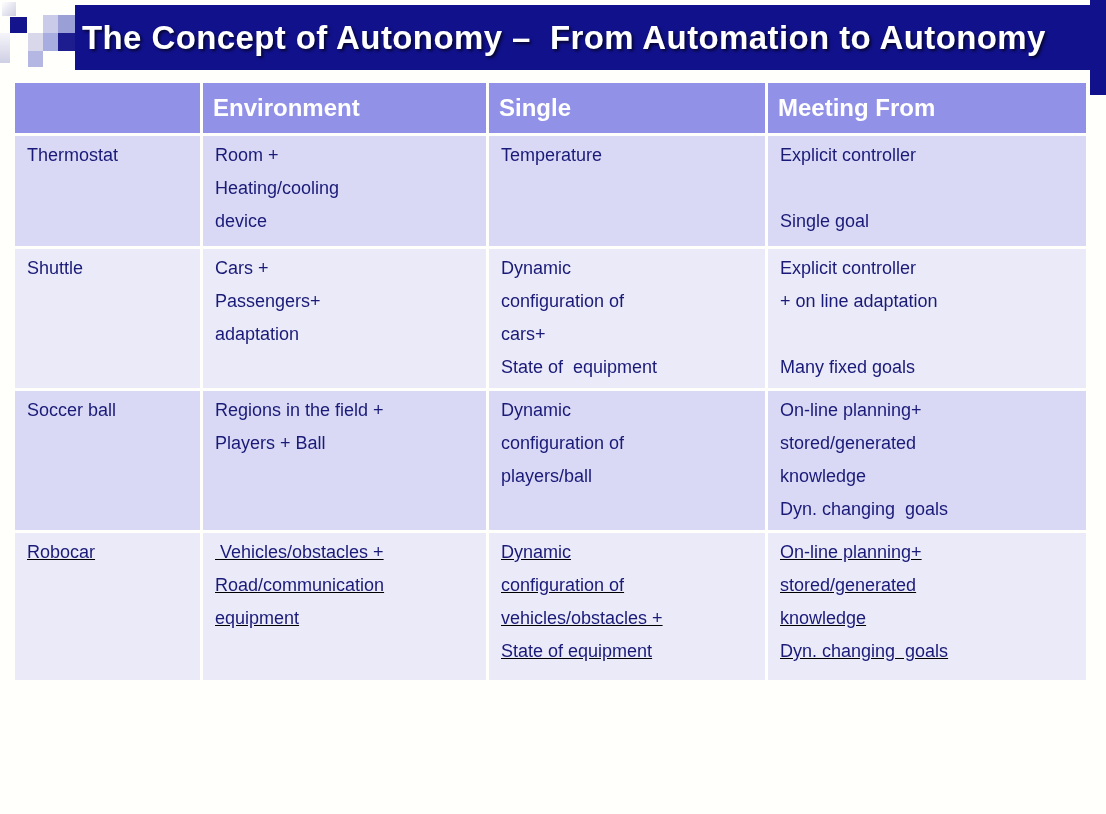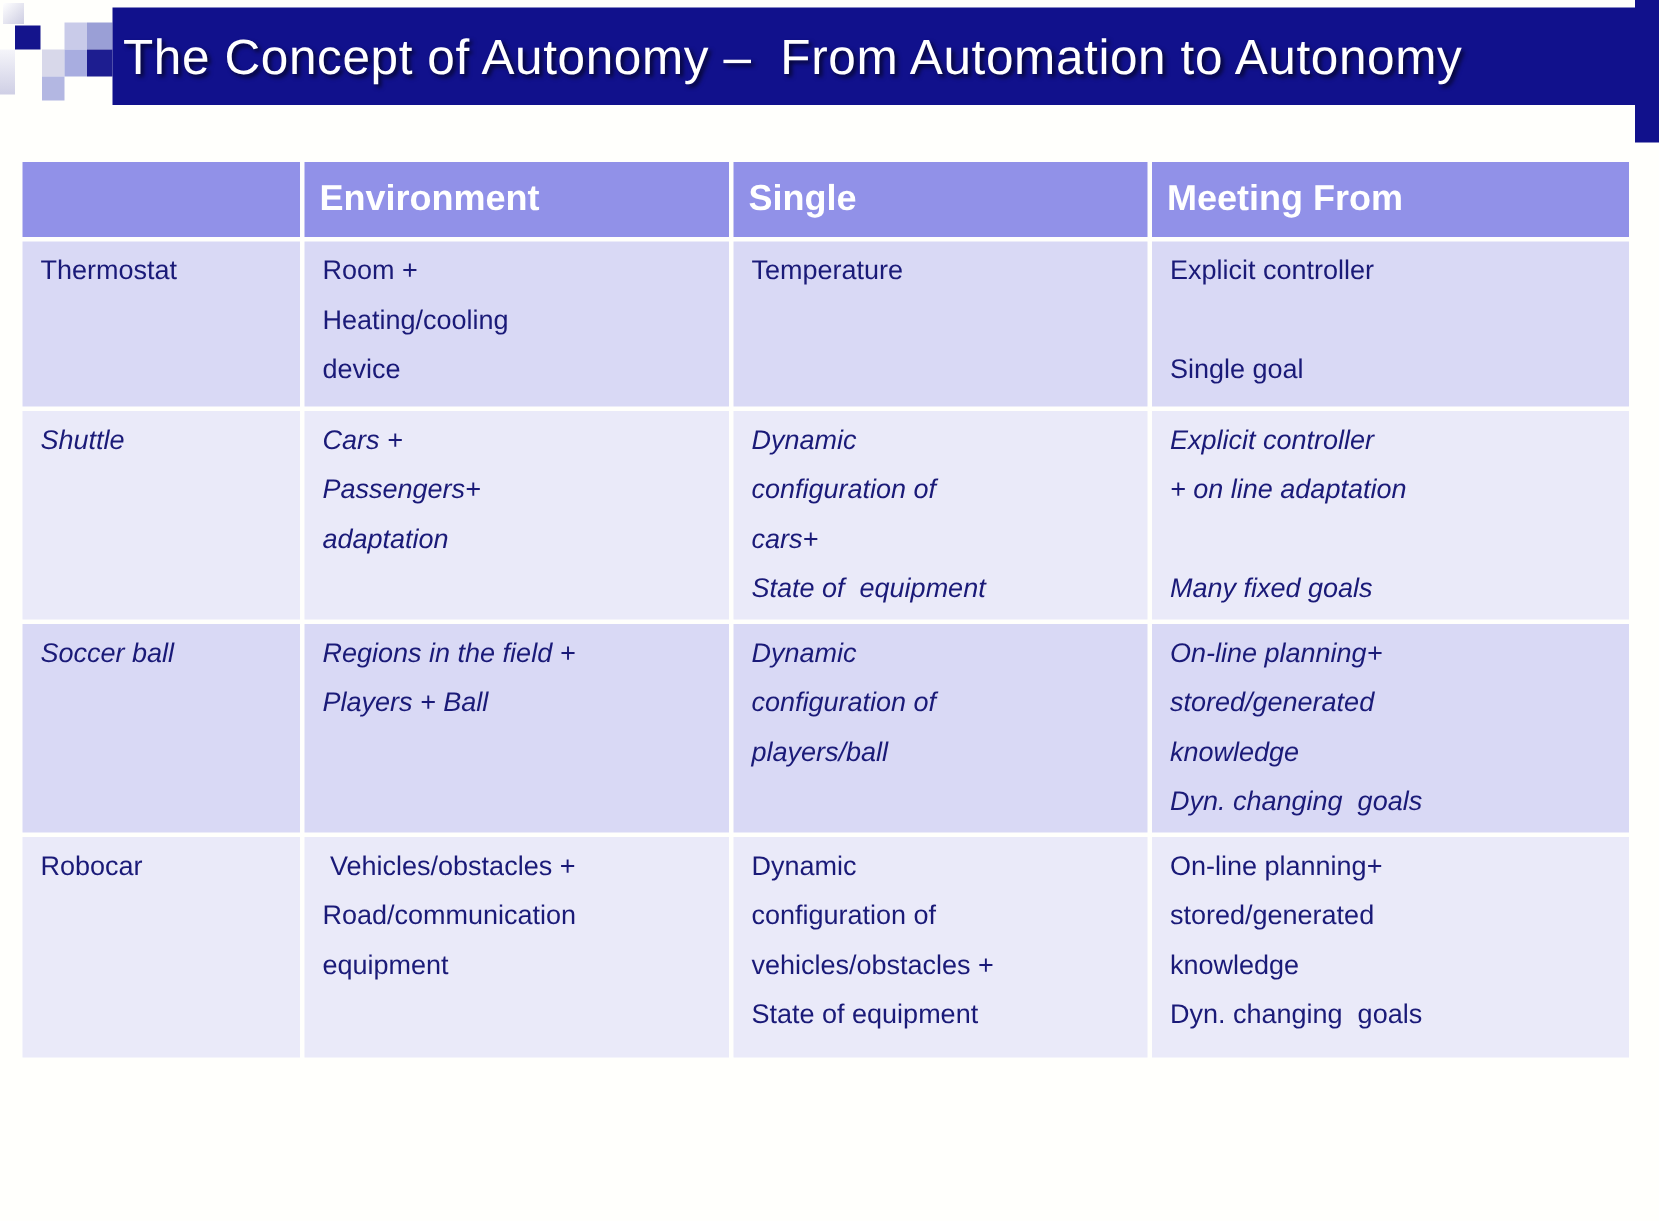--- a/index.html
+++ b/index.html
@@ -31,49 +31,49 @@
   .sq8{left:58px;top:33px;width:17px;height:18px;background:#1d1d90;}
   .sq9{left:28px;top:51px;width:15px;height:16px;background:#b3b7e2;}
 
   .title-bar{
     position:absolute;left:75px;top:5px;width:1031px;height:65px;
     background:var(--navy);
     display:flex;align-items:center;
   }
   .title-bar h1{
     margin:0;padding-left:7px;
-    font-size:33px;font-weight:400;letter-spacing:0.4px;
+    font-size:33px;font-weight:700;letter-spacing:0.4px;
     color:#ffffff;white-space:pre;
     text-shadow:2px 2px 3px rgba(0,0,0,0.65);
   }
   .corner-block{
     position:absolute;left:1090px;top:0;width:16px;height:95px;
     background:var(--navy);
   }
 
   table.autonomy{
-    position:absolute;left:12px;top:105px;
+    position:absolute;left:12px;top:80px;
     border-collapse:separate;border-spacing:3px;
     table-layout:fixed;
   }
   table.autonomy th{
     background:var(--header-bg);
     color:#ffffff;font-size:24px;font-weight:bold;text-align:left;
     padding:8px 10px;height:34px;vertical-align:middle;
   }
   table.autonomy td{
     font-size:18px;line-height:33px;color:var(--cell-text);
     vertical-align:top;padding:3px 10px 3px 12px;
     white-space:pre-wrap;overflow:hidden;
   }
   tbody tr:nth-child(odd) td{background:var(--row-odd);}
   tbody tr:nth-child(even) td{background:var(--row-even);}
   tr.h110{height:110px;}
-  tr.h139{height:139px;font-style:italic;}
-  tr.h147{height:147px;}
+  tr.h139{height:139px;}
+  tr.h147{height:147px;text-decoration:underline;}
 </style>
 </head>
 <body>
 
 <div class="slide">
 
   <div class="deco">
     <div class="sq1"></div>
     <div class="sq2"></div>
     <div class="sq3"></div>

